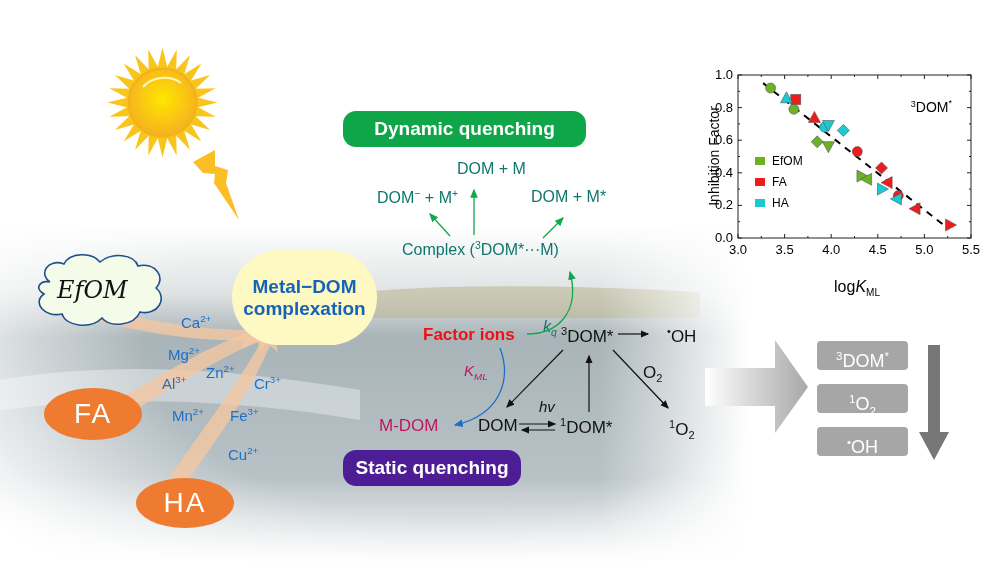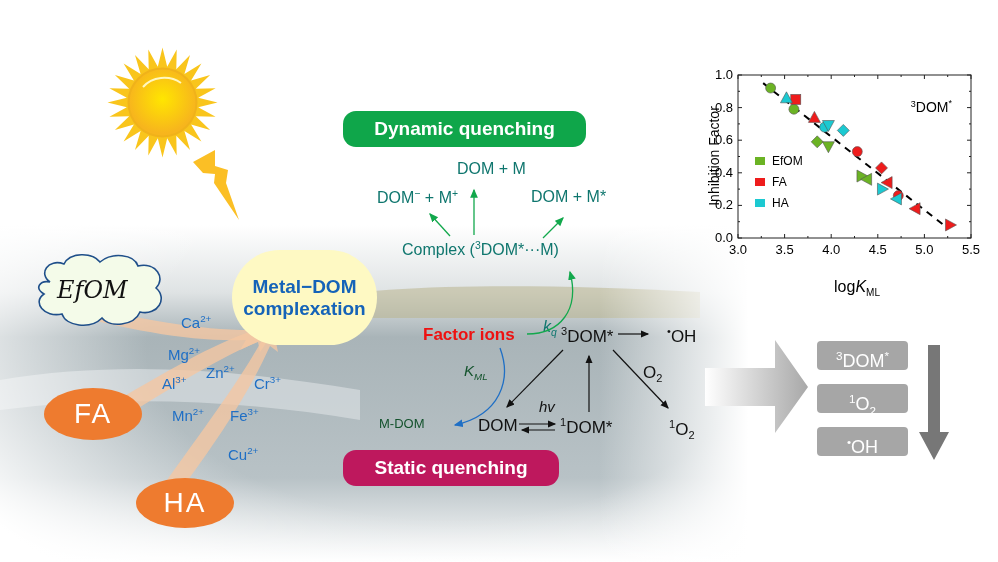--- a/index.html
+++ b/index.html
@@ -3,23 +3,23 @@
 <meta charset="utf-8">
 <style>
   html, body { margin:0; padding:0; }
   body { width:998px; height:562px; position:relative; overflow:hidden; background:#ffffff;
          font-family:"Liberation Sans", sans-serif; }
   .abs { position:absolute; }
   
   #scene { position:absolute; left:0; top:0; width:998px; height:562px; }
   .label-box { position:absolute; color:#fff; font-weight:bold; font-size:19px; text-align:center; line-height:32px;border-radius:13px; }
   #dyn-box { left:343px; top:111px; width:243px; height:36px; background:#0fa64a; line-height:36px; }
-  #stat-box { left:343px; top:450px; width:216px; height:36px; background:#be185d; line-height:36px; }
+  #stat-box { left:343px; top:450px; width:178px; height:36px; background:#4c1d95; line-height:36px; }
   .green { color:#0f766e; }
-  .blue { color:#14532d; }
+  .blue { color:#be185d; }
   .blk { color:#111; }
   .txt { position:absolute; font-size:16px; white-space:nowrap; }
   .ion { position:absolute; font-size:15px; color:#1f6fc5; white-space:nowrap; }
   sup, sub { font-size:65%; }
   .oval { position:absolute; background:#ee7b2f; color:#fff; border-radius:50%; text-align:center; font-size:28px; letter-spacing:2px; }
   #metal-dom { position:absolute; left:232px; top:250px; width:145px; height:95px; background:#fef9c3; border-radius:48px;
                color:#1563b8; font-weight:bold; font-size:19px; text-align:center; display:flex; align-items:center; justify-content:center; line-height:22px; }
   .gbox { position:absolute; left:817px; width:91px; height:29px; background:#a6a6a6; border-radius:4px; color:#fff; text-align:center; font-size:18px; line-height:29px; }
   #chart { position:absolute; left:690px; top:60px; width:300px; height:240px; }
 </style>
@@ -113,21 +113,21 @@
 <div class="txt green" style="left:531px;top:188px;">DOM + M*</div>
 <div class="txt green" style="left:402px;top:240px;"><span>Complex (</span><sup>3</sup><span>DOM*···M)</span></div>
 <div class="txt green" style="left:543px;top:318px;font-style:italic;font-size:16px;"><span>k</span><sub>q</sub></div>
 
 <div class="txt" style="left:423px;top:325px;color:#ee1111;font-weight:bold;font-size:17px;">Factor ions</div>
 <div class="txt blk" style="left:561px;top:325px;font-size:17px;"><sup>3</sup><span>DOM*</span></div>
 <div class="txt blk" style="left:667px;top:325px;font-size:17px;"><sup>•</sup><span>OH</span></div>
 <div class="txt blk" style="left:643px;top:363px;font-size:17px;"><span>O</span><sub>2</sub></div>
 <div class="txt blk" style="left:669px;top:418px;font-size:17px;"><sup>1</sup><span>O</span><sub>2</sub></div>
 <div class="txt blue" style="left:464px;top:362px;font-style:italic;font-size:15px;"><span>K</span><sub>ML</sub></div>
-<div class="txt blue" style="left:379px;top:416px;font-size:13px;text-align:right;">M-DOM</div>
+<div class="txt blue" style="left:379px;top:416px;font-size:17px;text-align:right;">M-DOM</div>
 <div class="txt blk" style="left:478px;top:416px;font-size:17px;">DOM</div>
 <div class="txt blk" style="left:539px;top:398px;font-size:15px;font-style:italic;">hv</div>
 <div class="txt blk" style="left:560px;top:416px;font-size:17px;"><sup>1</sup><span>DOM*</span></div>
 
 <svg class="abs" style="left:0;top:0;" width="998" height="562">
   <defs>
     <marker id="ahk" markerWidth="8" markerHeight="8" refX="6" refY="3" orient="auto">
         <path d="M0,0 L7,3 L0,6 Z" fill="#111"></path>
       </marker>
     <marker id="ahg" markerWidth="8" markerHeight="8" refX="6" refY="3" orient="auto">

